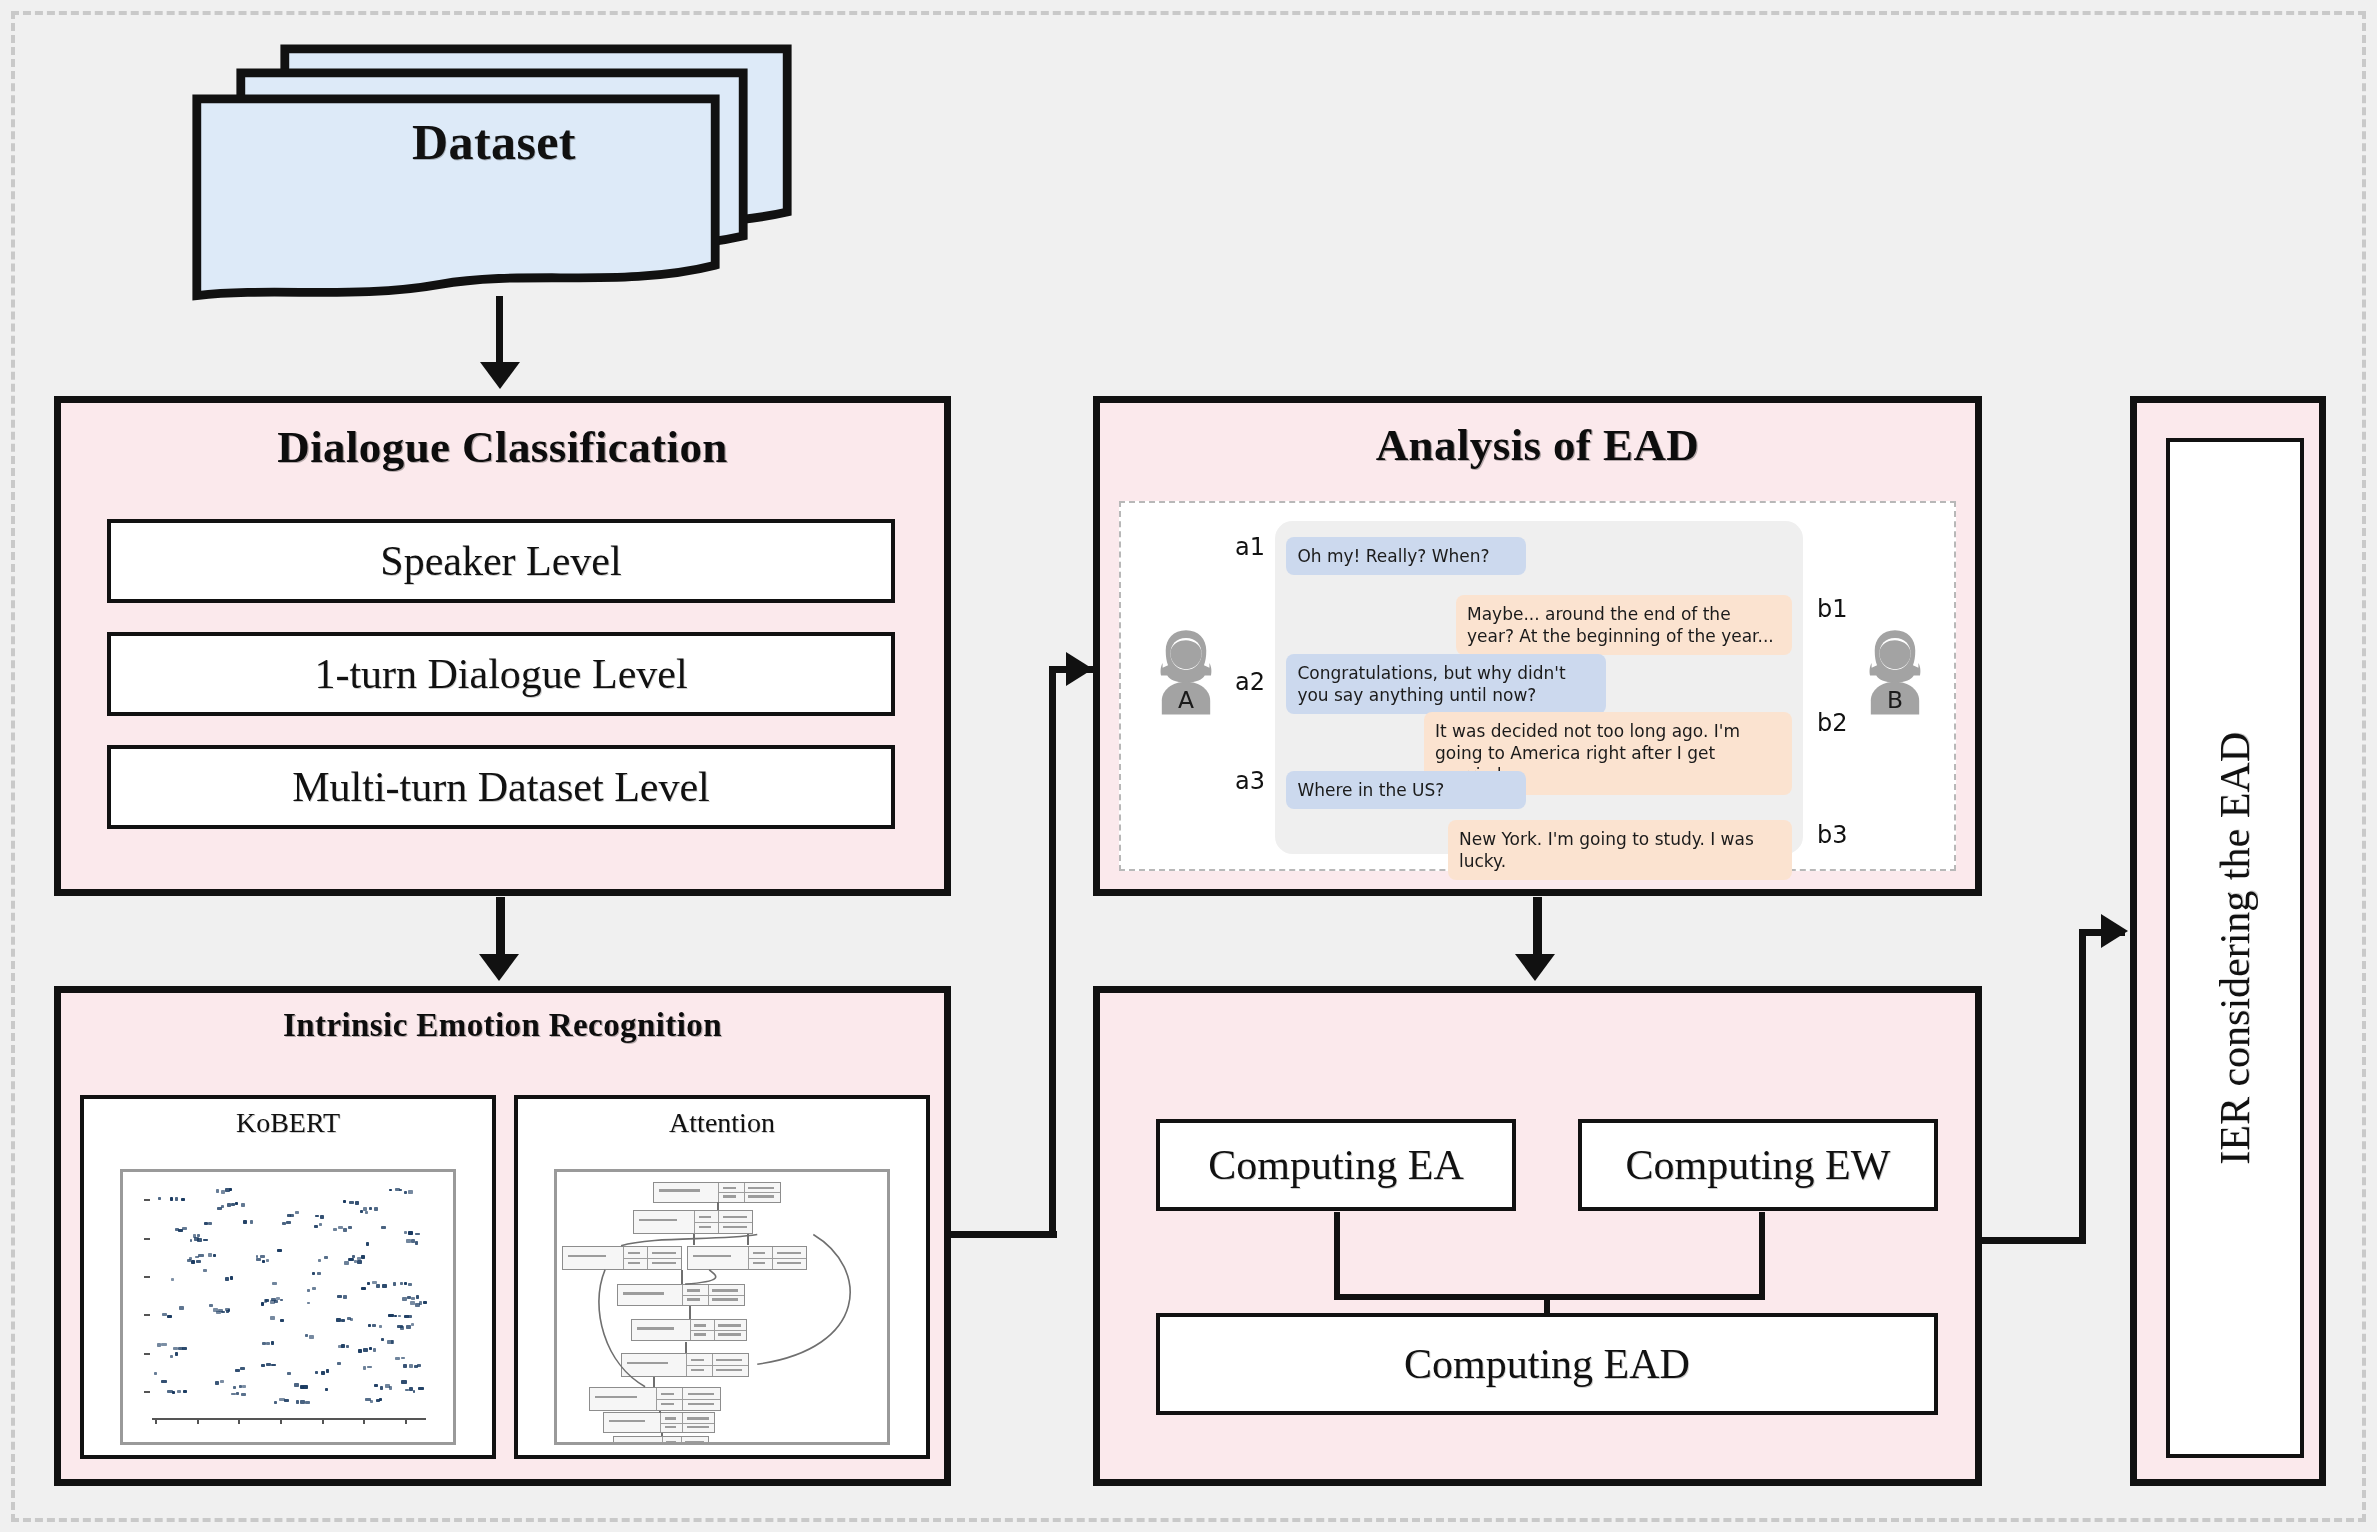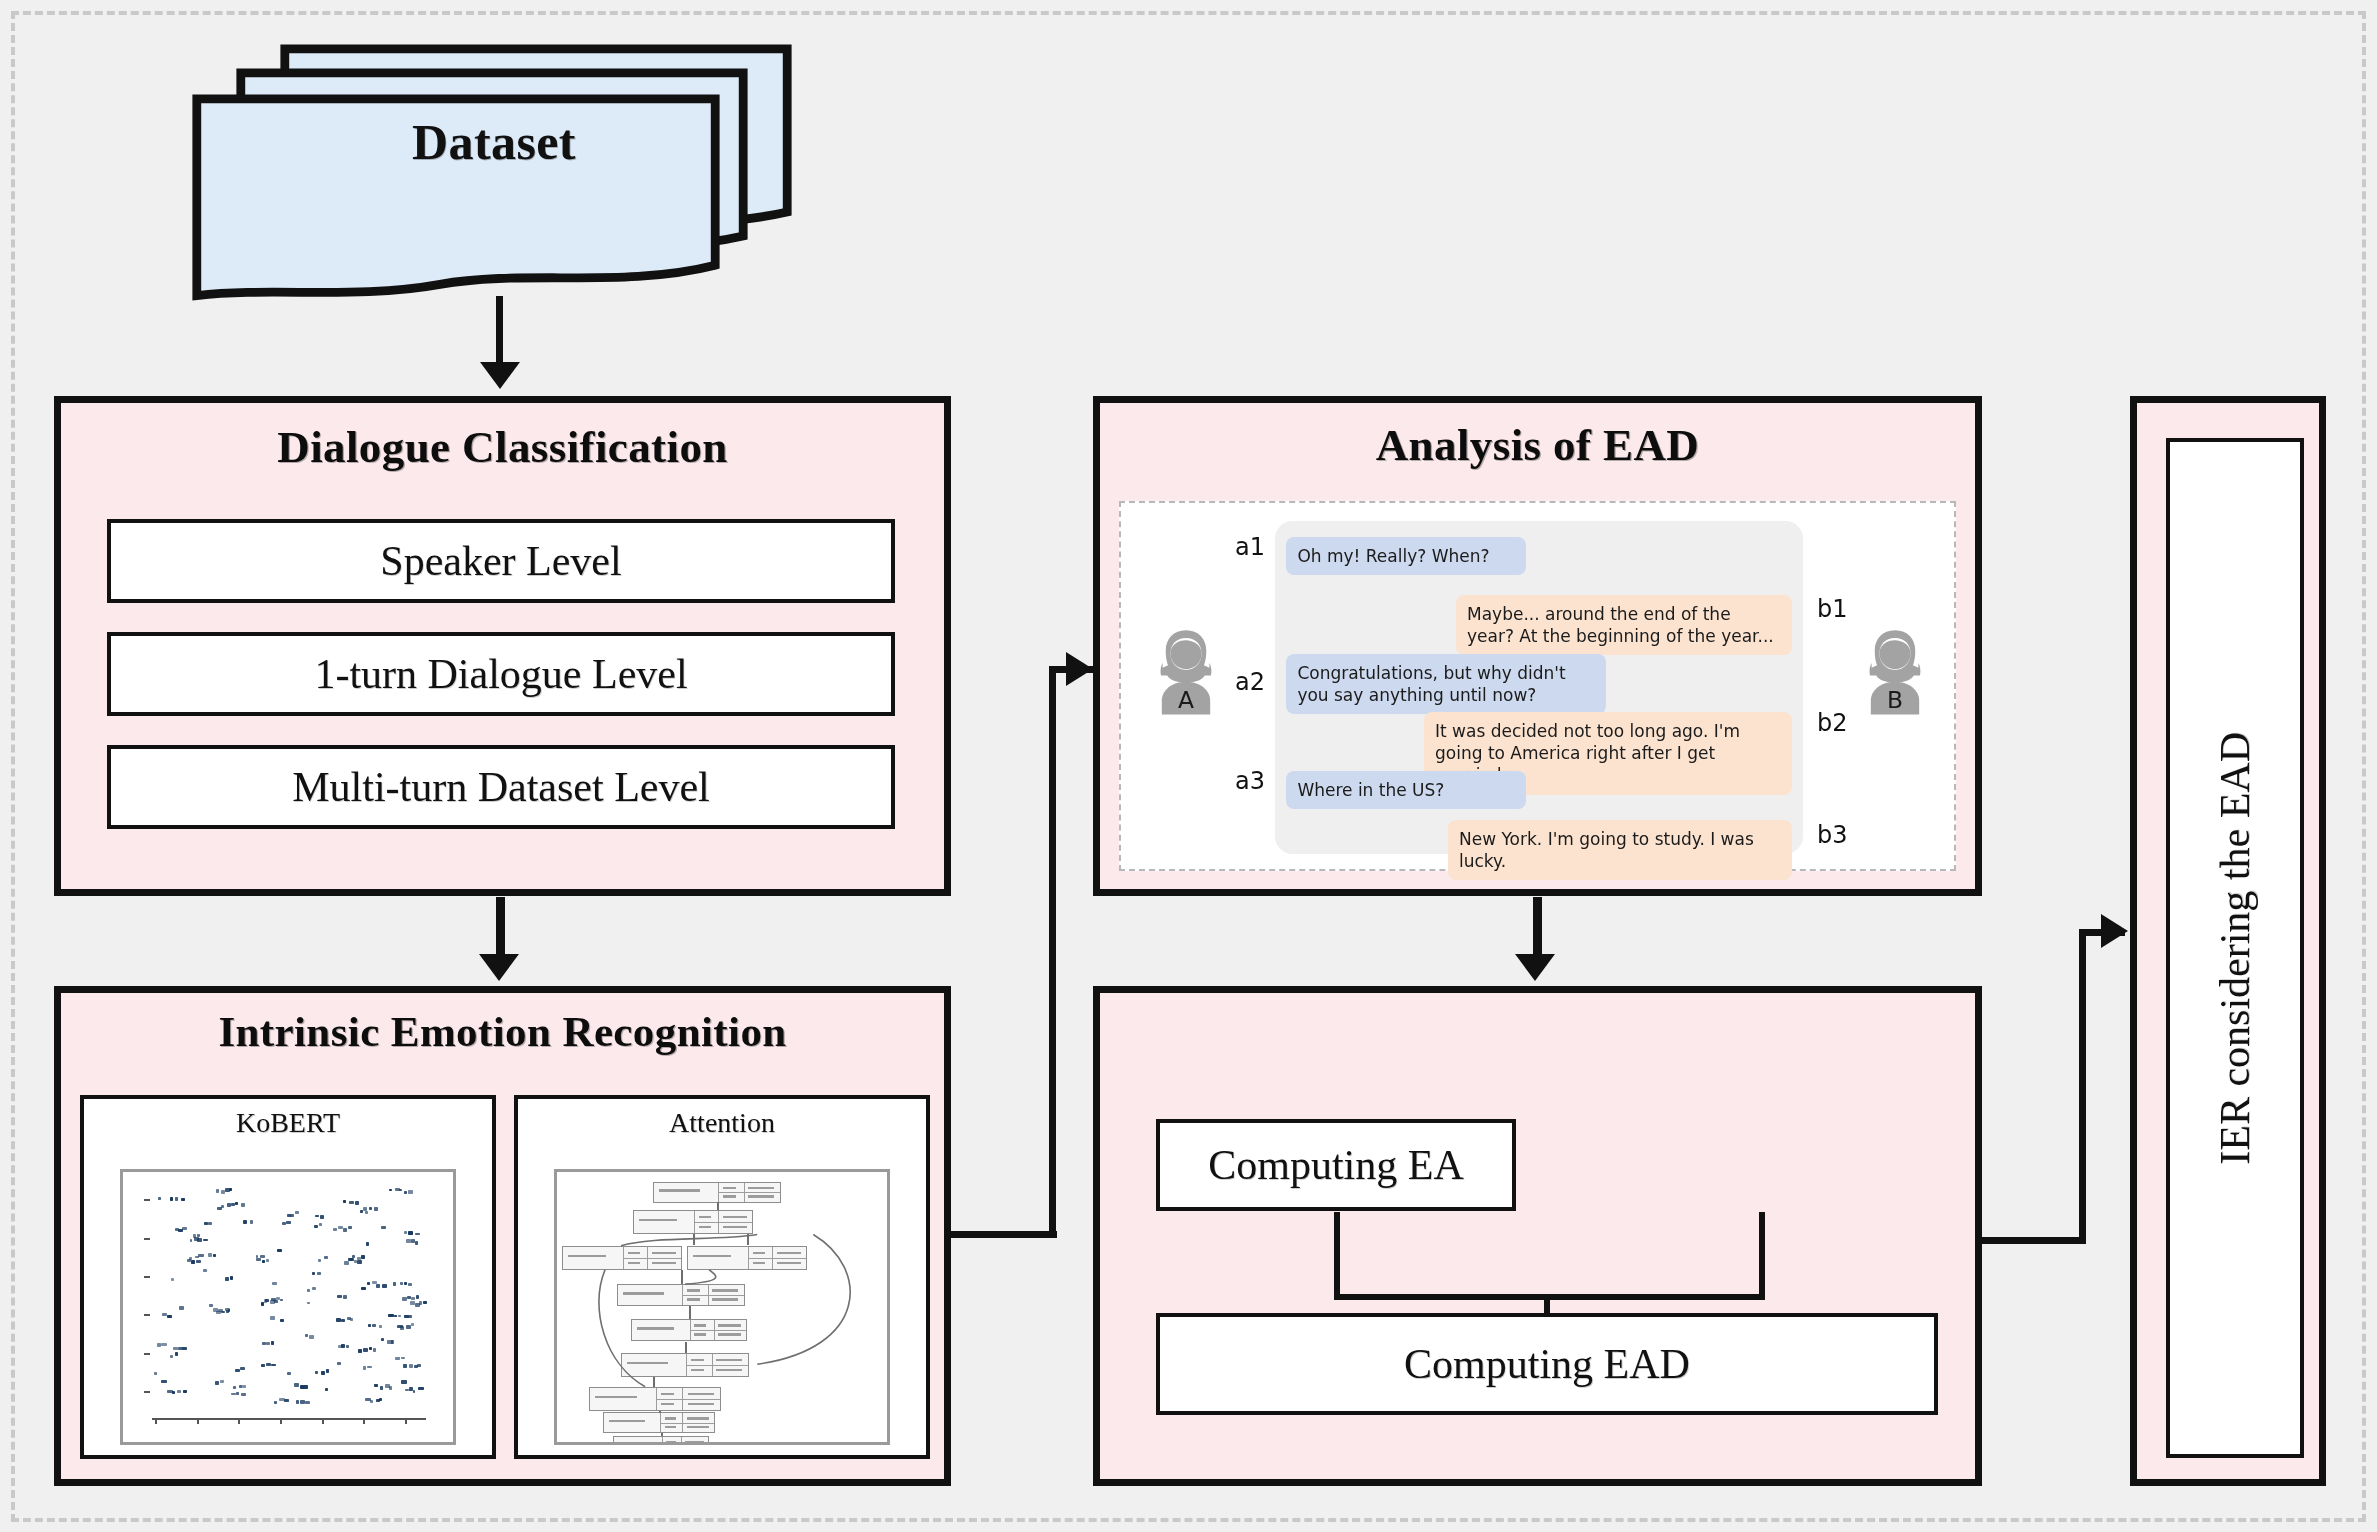--- a/index.html
+++ b/index.html
@@ -29,21 +29,21 @@
 
   
   #box-dialogue-classification{left:54px;top:396px;width:897px;height:500px;}
   #box-dialogue-classification .stage-title{margin-top:17.6px;}
   .dc-item{position:absolute;left:46px;width:788px;height:84px;}
   #dc-item-0{top:116px;}
   #dc-item-1{top:229px;}
   #dc-item-2{top:342px;}
 
   #box-intrinsic{left:54px;top:986px;width:897px;height:500px;}
-  #box-intrinsic .stage-title{margin-top:14.4px;font-size:43px;}
+  #box-intrinsic .stage-title{margin-top:14.4px;font-size:33px;}
   .ier-panel{position:absolute;top:102px;width:416px;height:364px;background:#fff;
     border:4.8px solid #111;box-sizing:border-box;}
   #ier-panel-left{left:19px;}
   #ier-panel-right{left:453px;}
   .ier-panel-title{text-align:center;font-size:28px;color:#111;margin-top:8px;
     text-shadow:0.8px 0.8px 0 rgba(0,0,0,.2);}
   .ier-figure{position:absolute;left:50%;transform:translateX(-50%);top:70px;
     width:336px;height:276px;border:3.2px solid #9a9a9a;background:#fff;box-sizing:border-box;overflow:hidden;}
 
   
@@ -554,20 +554,23 @@
   </div>
 
   <div class="conn" style="left:1533px;top:897px;width:8.8px;height:62px;"></div>
   <div class="arrow-down" style="left:1515px;top:954px;"></div>
 
   <div class="stage" id="box-applying">
 
     <div class="white-box" id="btn-computing-ea">
       <span>Computing EA</span>
     </div>
+    <div class="white-box" id="btn-computing-ew">
+      <span>Computing EW</span>
+    </div>
 
     <div class="conn" style="left:234px;top:219px;width:5.6px;height:88px;"></div>
     <div class="conn" style="left:659px;top:219px;width:5.6px;height:88px;"></div>
     <div class="conn" style="left:234px;top:301px;width:431px;height:5.6px;"></div>
     <div class="conn" style="left:444px;top:301px;width:5.6px;height:53px;"></div>
     <div class="arrow-down" style="left:431px;top:349px;border-left-width:16px;border-right-width:16px;border-top-width:22.4px;"></div>
 
     <div class="white-box" id="btn-applying-ead">
       <span>Computing EAD</span>
     </div>

